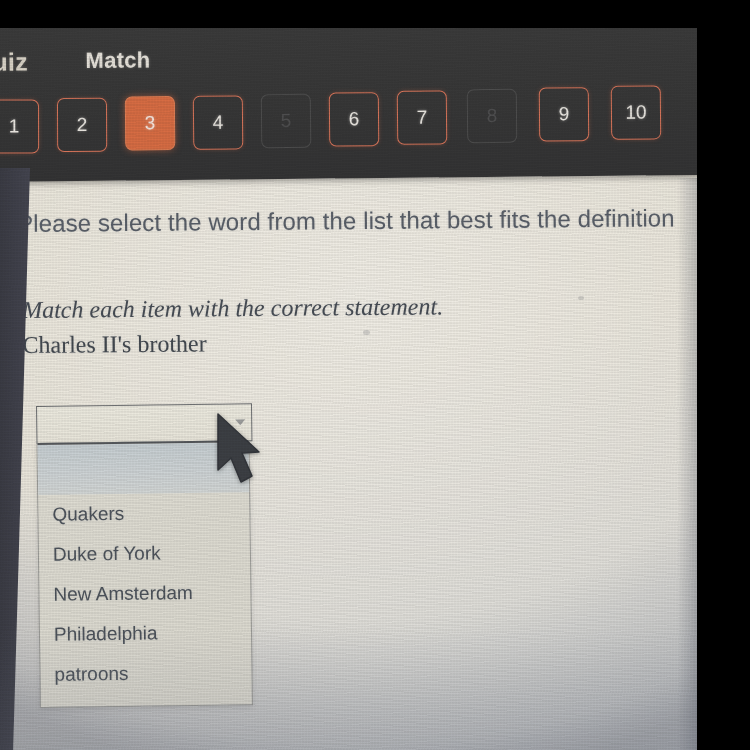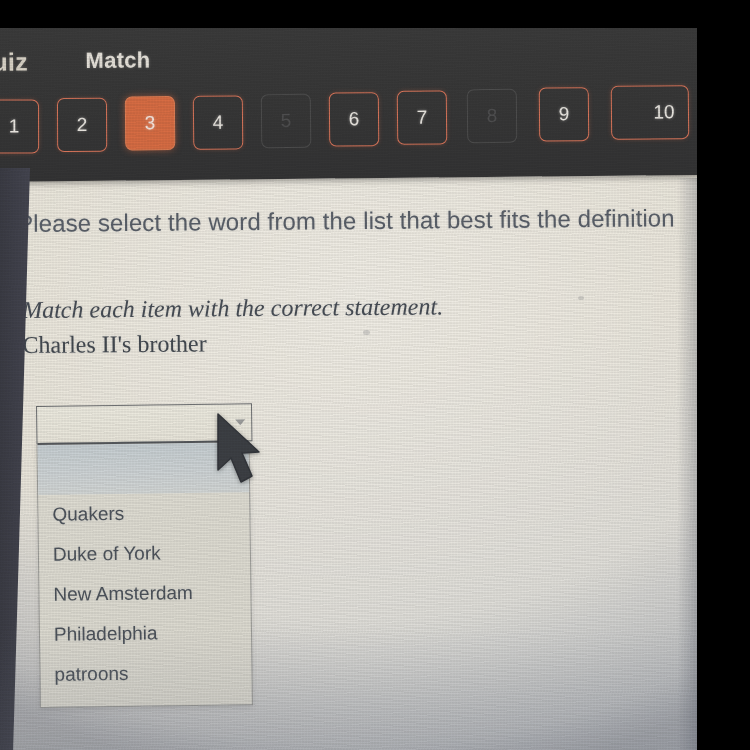--- a/index.html
+++ b/index.html
@@ -308,21 +308,21 @@
           </div>
         <div class="qtab" style="left:408px; top:-3px;">
             <span>7</span>
           </div>
         <div class="qtab disabled" style="left:478px; top:-4px;">
             <span>8</span>
           </div>
         <div class="qtab" style="left:550px; top:-5px;">
             <span>9</span>
           </div>
-        <div class="qtab" style="left:622px; top:-6px;padding-left:28px;">
+        <div class="qtab" style="left:622px; top:-6px;">
             <span>10</span>
           </div>
       </div>
     </div>
   </div>
 
   <div class="prompt">Please select the word from the list that best fits the definition</div>
 
   <div class="stem-block">
     <div class="stem-italic">Match each item with the correct statement.</div>

